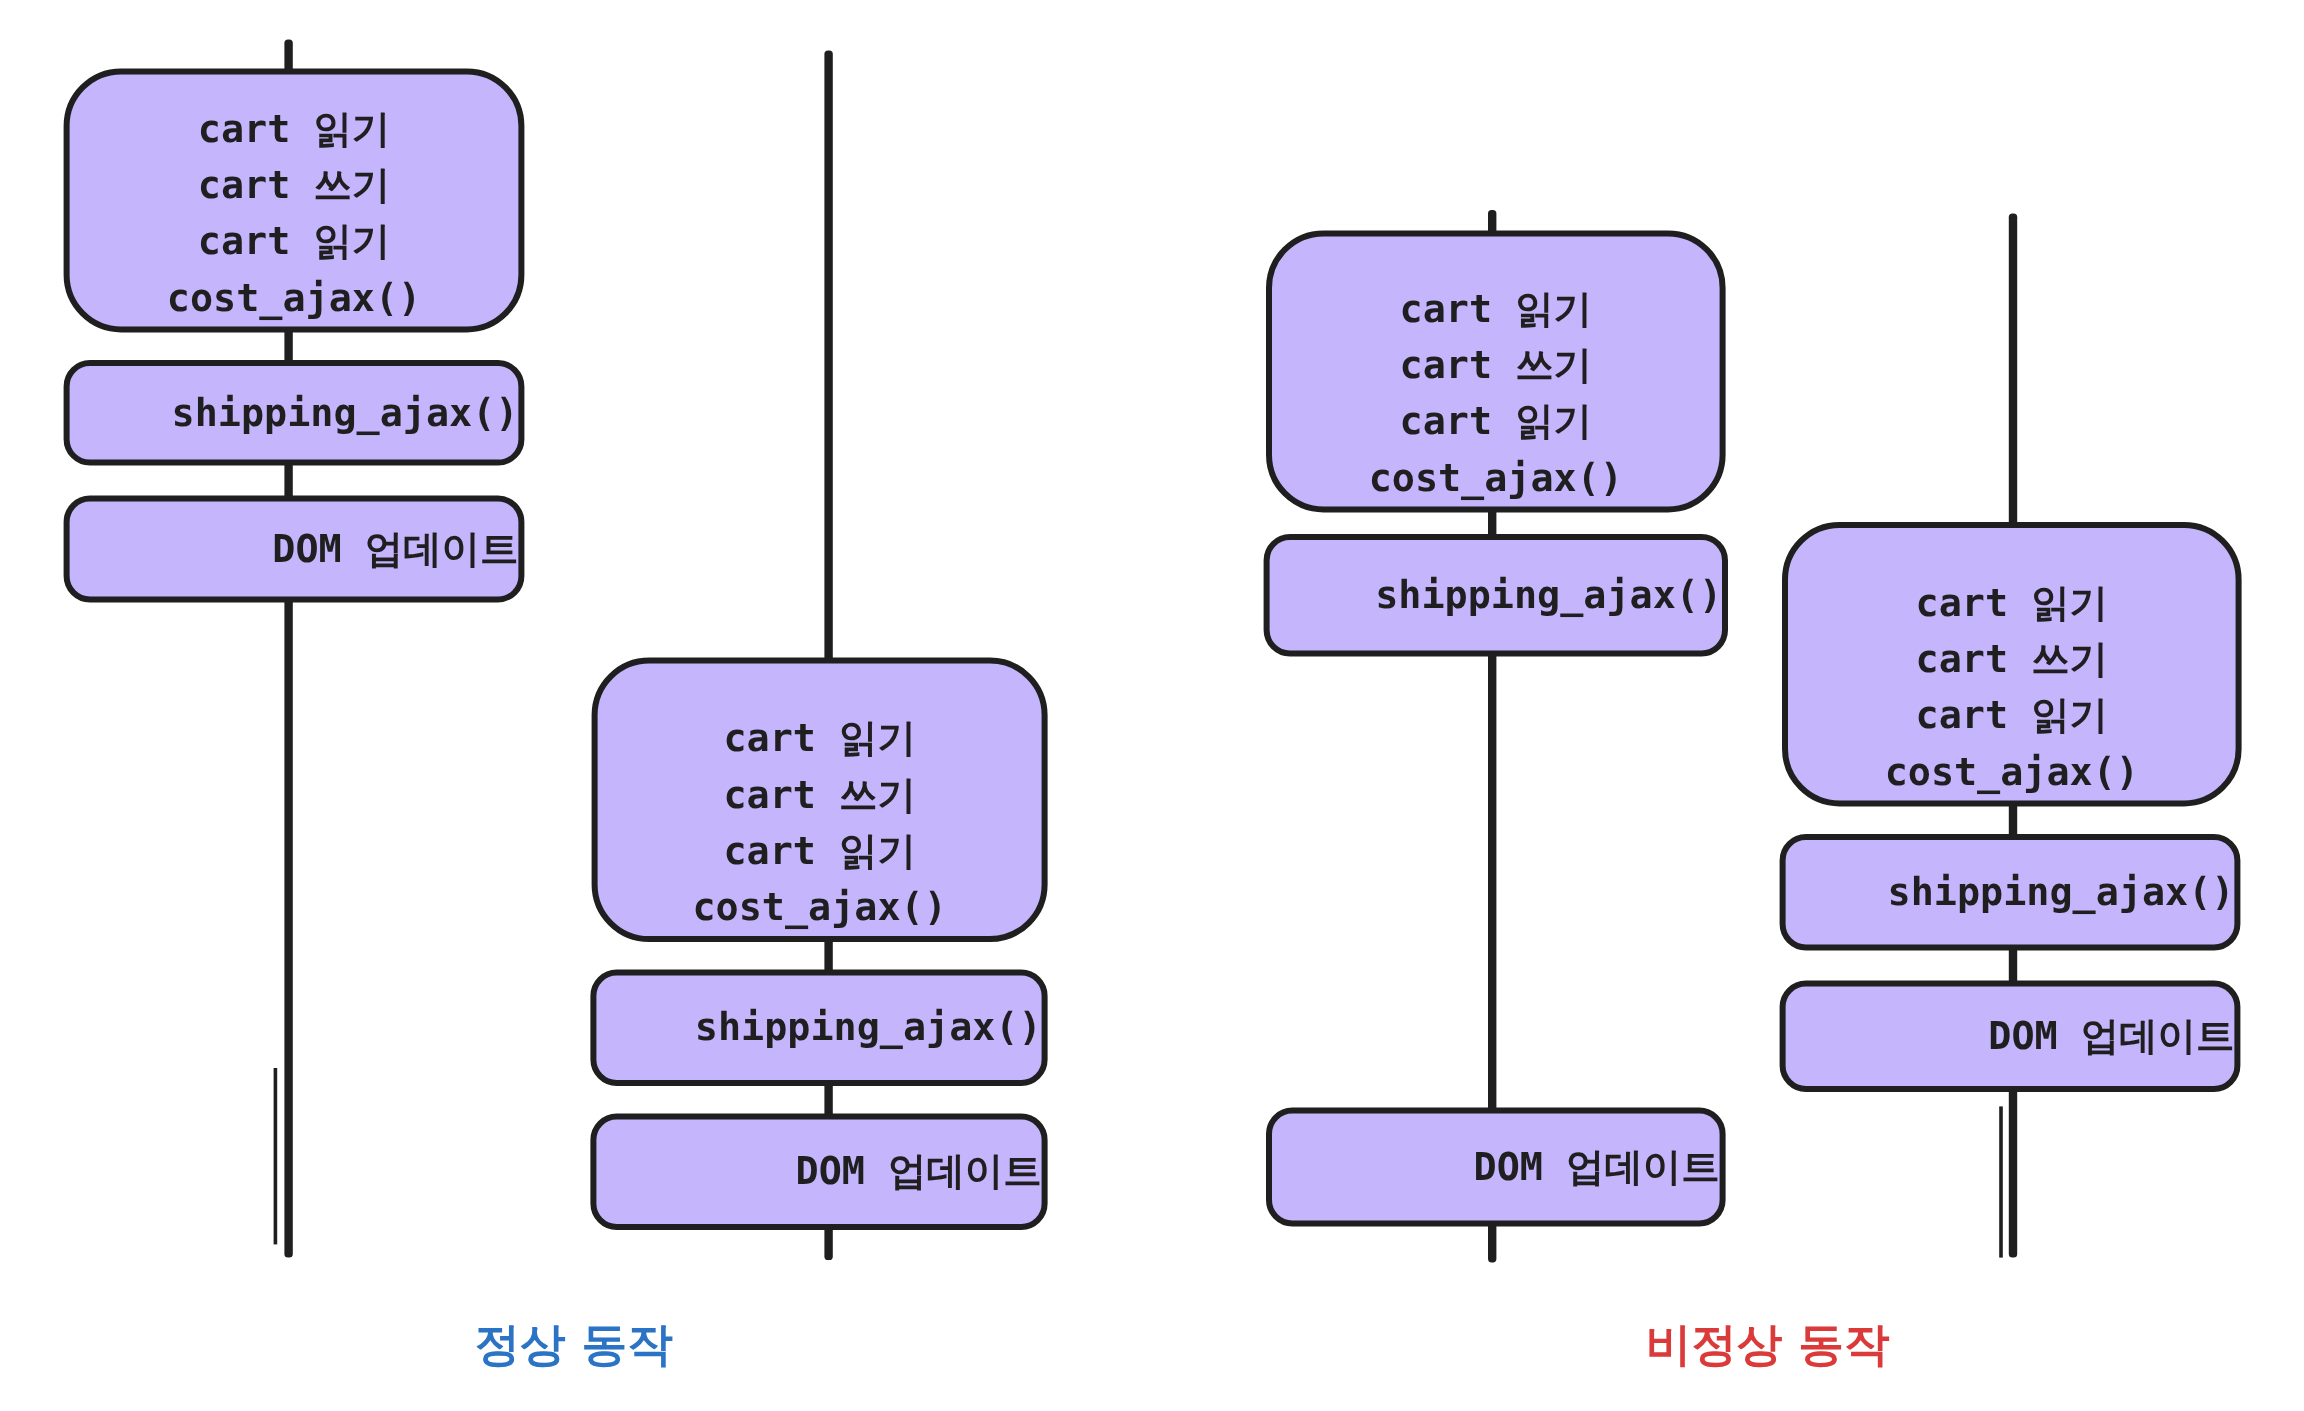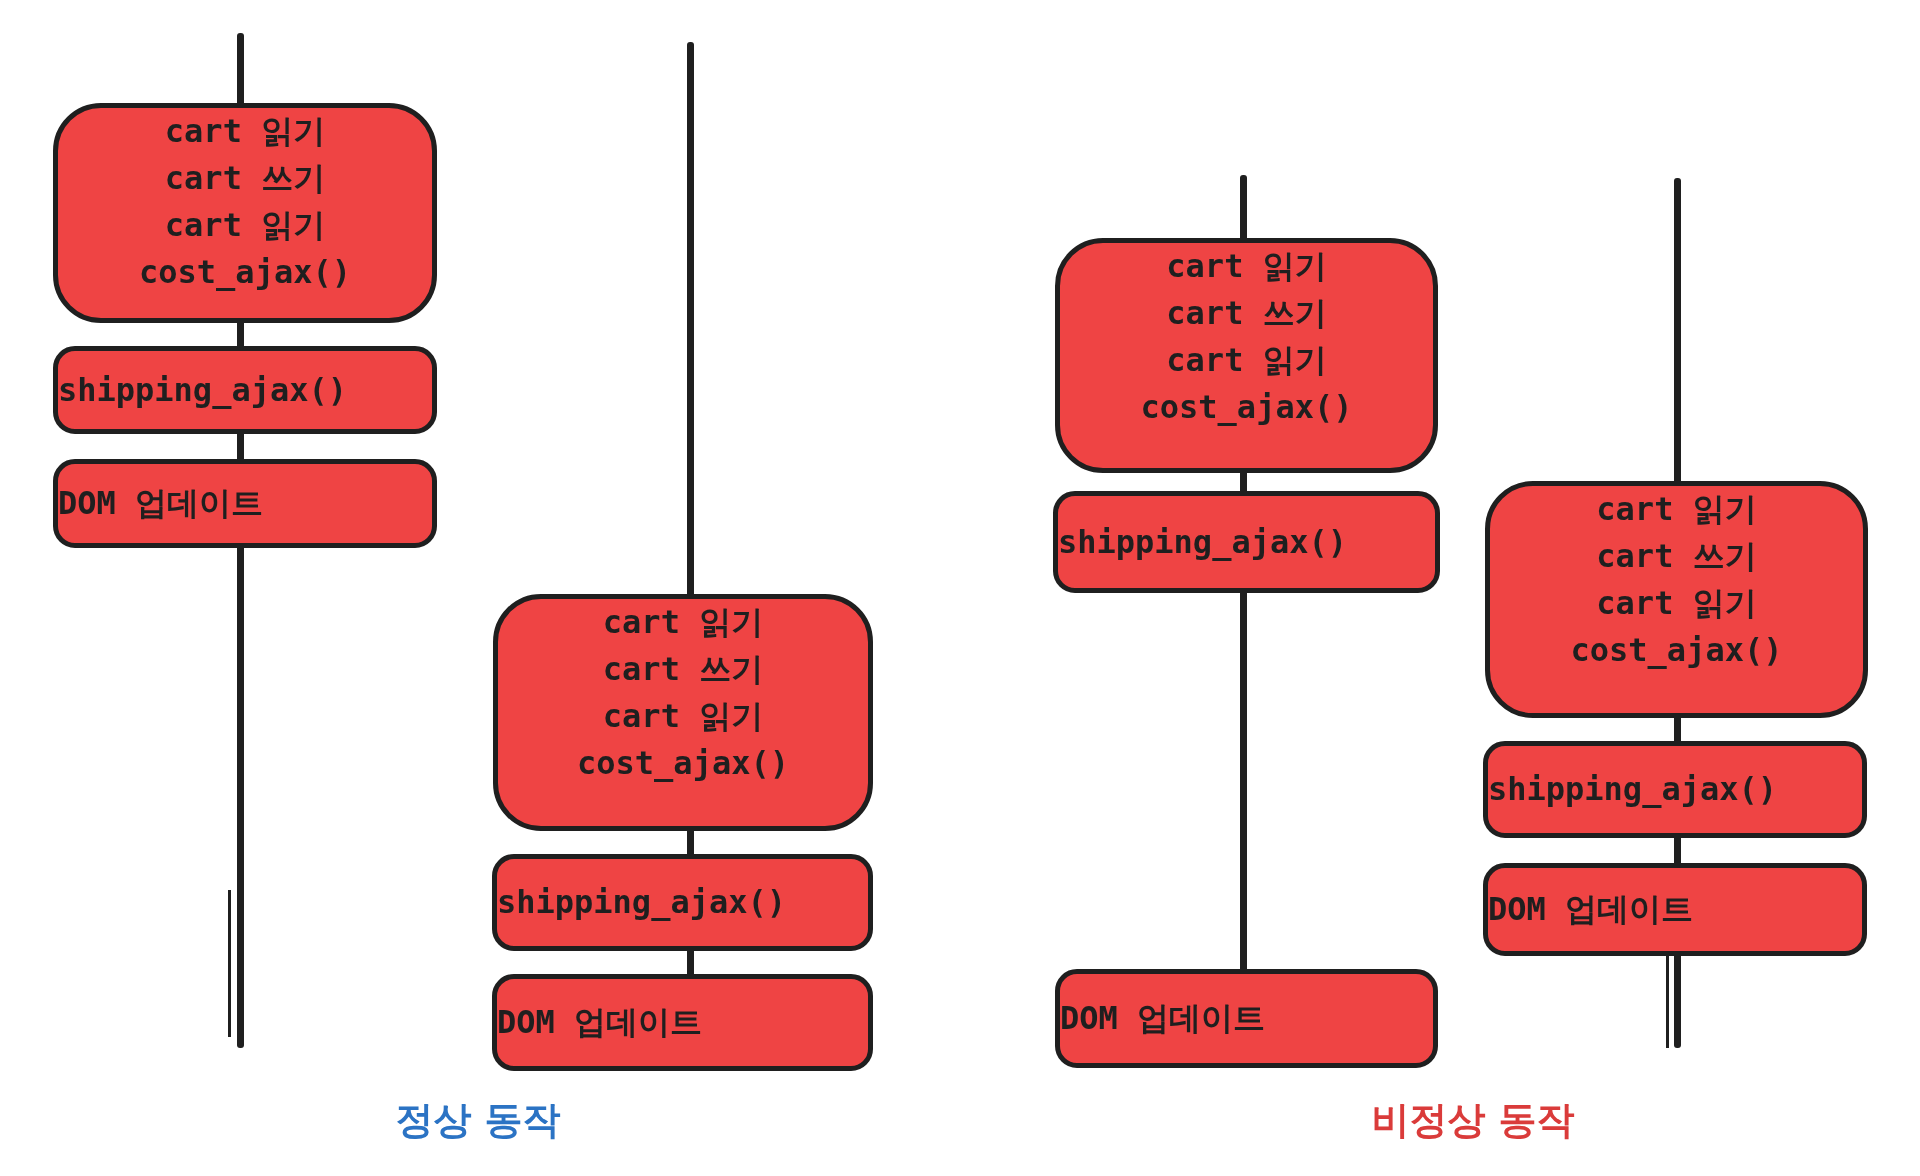--- a/index.html
+++ b/index.html
@@ -19,28 +19,27 @@
     border-radius: 3px;
   }
   .tl2 {
     position: absolute;
     width: 3px;
     background: var(--stroke, #1f1f1f);
     z-index: 1;
   }
   .box {
     position: absolute;
-    background: #ef4444;
+    background: #c4b5fd;
     border: 5px solid var(--stroke, #1f1f1f);
     box-sizing: border-box;
     z-index: 2;
     display: flex;
     align-items: center;
-    justify-content: flex-start;
-    margin-top: 46px;
+    justify-content: flex-end;
   }
   .box.block {
     border-radius: 48px;
     flex-direction: column;
   }
   .box.small {
     border-radius: 22px;
   }
   .code {
     font-family: "DejaVu Sans Mono", "DejaVu Sans", monospace;

